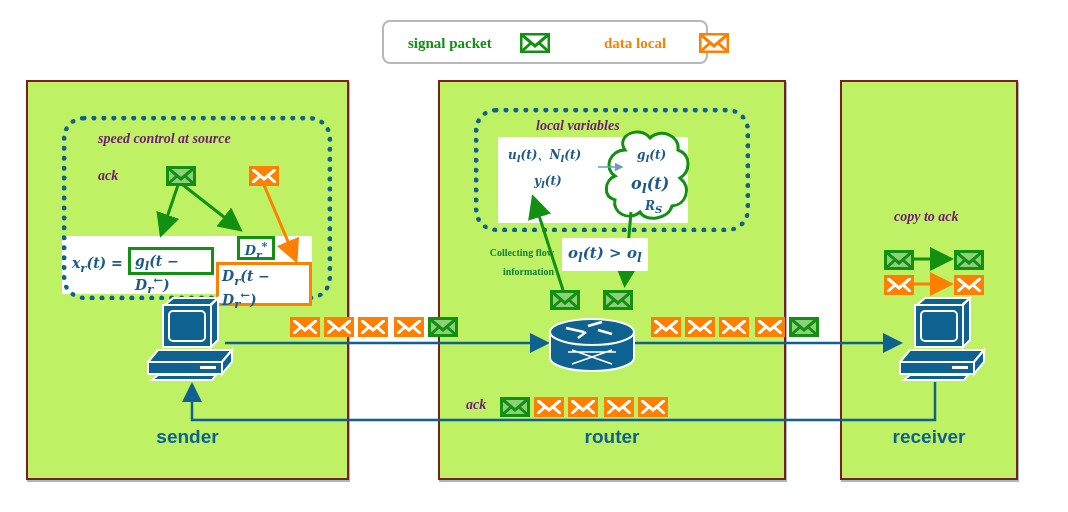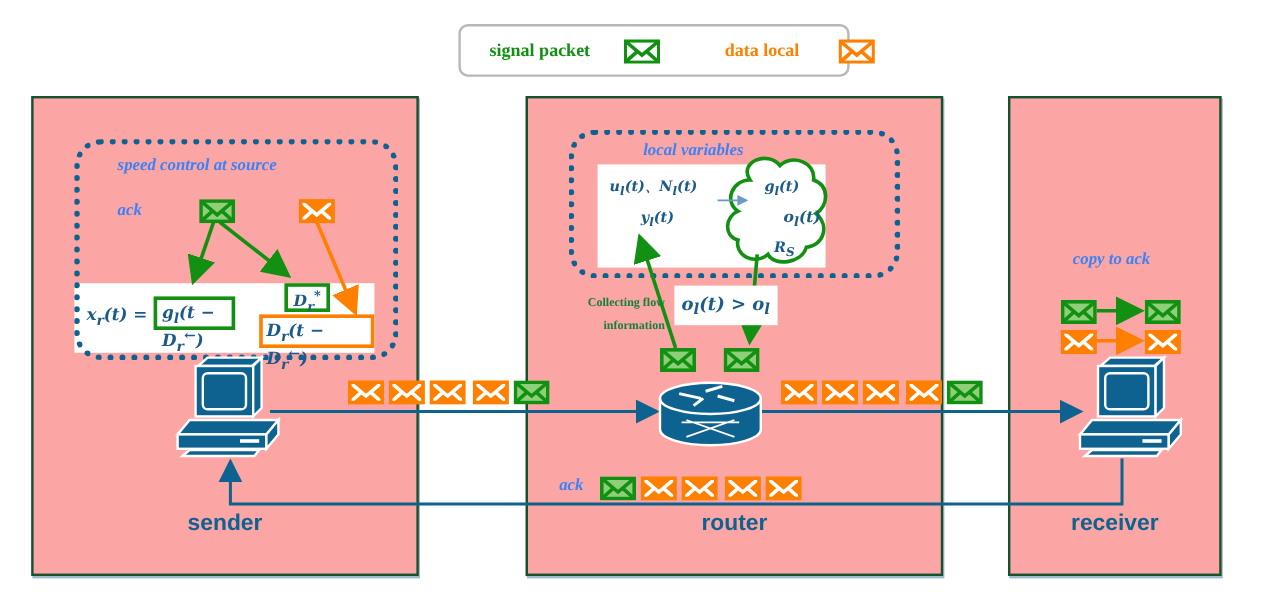--- a/index.html
+++ b/index.html
@@ -1,27 +1,27 @@
 <!DOCTYPE html>
 <html><head>
 <meta charset="utf-8">
 <style>
   html, body { margin:0; padding:0; }
   body { width:1068px; height:512px; position:relative; background:#ffffff; overflow:hidden;
          font-family:"Liberation Serif", serif; }
   .abs { position:absolute; }
-  .panel { position:absolute; background:#fca5a5; border:2px solid #14532d; box-sizing:border-box;
+  .panel { position:absolute; background:#bef264; border:2px solid #7f1d1d; box-sizing:border-box;
            box-shadow: 1px 2px 0 #9fbccb; }
   .panel-label { position:absolute; left:0; right:0; text-align:center; bottom:30px;
                  font-family:"Liberation Sans", sans-serif; font-weight:bold; font-size:19px; color:#0e6290; }
   .legend { position:absolute; left:382px; top:20px; width:326px; height:44px; background:#fff;
             border:2px solid #b8b8b8; border-radius:8px; box-sizing:border-box; }
   .legend-text { position:absolute; top:13px; font-weight:bold; font-size:15px; }
   .dotbox { position:absolute; border:5px dotted #0e6290; border-radius:22px; box-sizing:border-box; }
-  .ital { font-style:italic; font-weight:bold; color:#3b82f6;text-align:center; }
+  .ital { font-style:italic; font-weight:bold; color:#701a75;text-align:center; }
   .math { font-family:"DejaVu Serif", serif; font-style:italic; font-weight:bold; color:#1c5a8a; }
   .white-area { position:absolute; background:#fff; }
   .env { position:absolute; width:30px; height:20px; box-sizing:border-box; }
   .env svg { display:block; }
   .green-label { font-weight:bold; color:#15803d; font-size:10px; text-align:right; line-height:19px; }
   svg.overlay { position:absolute; left:0; top:0; }
 </style>
 </head>
 <body>
 
@@ -51,23 +51,23 @@
       </svg>
     </span>
 </div>
 
 <div class="white-area" style="left:62px; top:236px; width:250px; height:58px;"></div>
 <div class="dotbox" style="left:62px; top:116px; width:270px; height:184px;"></div>
 <div class="abs ital" style="left:98px; top:131px; font-size:14px;">speed control at source</div>
 <div class="abs ital" style="left:98px; top:168px; font-size:14px;">ack</div>
 
 <div class="abs math" style="left:72px; top:255px; font-size:14px;">x<sub>r</sub>(t) =</div>
-<div class="abs math" style="left:128px; top:247px; width:68px; height:28px; border:3px solid #119011; background:#fff; box-sizing:border-box; font-size:14px; padding:3px 0 0 4px;">g<sub>l</sub>(t − D<sub>r</sub><sup>←</sup>)</div>
+<div class="abs math" style="left:128px; top:247px; width:86px; height:28px; border:3px solid #119011; background:#fff; box-sizing:border-box; font-size:14px; padding:3px 0 0 4px;">g<sub>l</sub>(t − D<sub>r</sub><sup>←</sup>)</div>
 <div class="abs math" style="left:237px; top:236px; width:38px; height:24px; border:3px solid #119011; background:#fff; box-sizing:border-box; font-size:13px; text-align:center; padding-top:1px;">D<sub>r</sub><sup>*</sup></div>
-<div class="abs math" style="left:216px; top:262px; width:96px; height:28px; border:3px solid #ff8000; background:#fff; box-sizing:border-box; font-size:14px; padding:3px 0 0 3px;">D<sub>r</sub>(t − D<sub>r</sub><sup>←</sup>)</div>
+<div class="abs math" style="left:216px; top:262px; width:96px; height:44px; border:3px solid #ff8000; background:#fff; box-sizing:border-box; font-size:14px; padding:3px 0 0 3px;">D<sub>r</sub>(t − D<sub>r</sub><sup>←</sup>)</div>
 
 <div class="white-area" style="left:498px; top:137px; width:190px; height:86px;"></div>
 <div class="dotbox" style="left:474px; top:108px; width:276px; height:124px;"></div>
 <div class="abs ital" style="left:536px; top:118px; font-size:14px;">local variables</div>
 <div class="abs math" style="left:508px; top:147px; font-size:12px;">u<sub>l</sub>(t)、N<sub>l</sub>(t)</div>
 <div class="abs math" style="left:534px; top:174px; font-size:12px;">y<sub>l</sub>(t)</div>
 
 <svg class="overlay" width="1068" height="512">
   <defs>
     <marker id="ag" markerWidth="8" markerHeight="8" refX="6" refY="4" orient="auto">
@@ -127,21 +127,21 @@
 
   <g>
     <path d="M550 332 L550 358 A42 13 0 0 0 634 358 L634 332 Z" fill="#0e6290" stroke="#fff" stroke-width="2"></path>
     <ellipse cx="592" cy="332" rx="42" ry="13" fill="#0e6290" stroke="#fff" stroke-width="2"></ellipse>
     <path d="M566 328 L584 332 M588 326 L602 322 M612 334 L598 330 M578 338 L586 332" stroke="#fff" stroke-width="2.5"></path>
     <path d="M572 350 L612 364 M572 364 L612 350 M568 352 L616 352" stroke="#fff" stroke-width="1.5" fill="none"></path>
   </g>
 </svg>
 
 <div class="abs math" style="left:637px; top:148px; font-size:12px;text-align:center;">g<sub>l</sub>(t)</div>
-<div class="abs math" style="left:653px; top:174px; font-size:13px;text-align:center;">o<sub>l</sub>(t)</div>
+<div class="abs math" style="left:631px; top:174px; font-size:16px;text-align:center;">o<sub>l</sub>(t)</div>
 <div class="abs math" style="left:645px; top:199px; font-size:12px;">R<sub>S</sub></div>
 
 <div class="abs green-label" style="left:444px; top:243px; width:110px;">Collecting flow information</div>
 <div class="abs math" style="left:562px; top:238px; background:#fff; padding:6px 6px; font-size:15px;">o<sub>l</sub>(t) &gt; o<sub>l</sub></div>
 
 <div class="abs ital" style="left:466px; top:397px; font-size:14px;">ack</div>
 <div class="abs ital" style="left:894px; top:209px; font-size:14px;">copy to ack</div>
 
 <div id="pk-container">
     <span class="env" style="left: 290px; top: 317px;">

